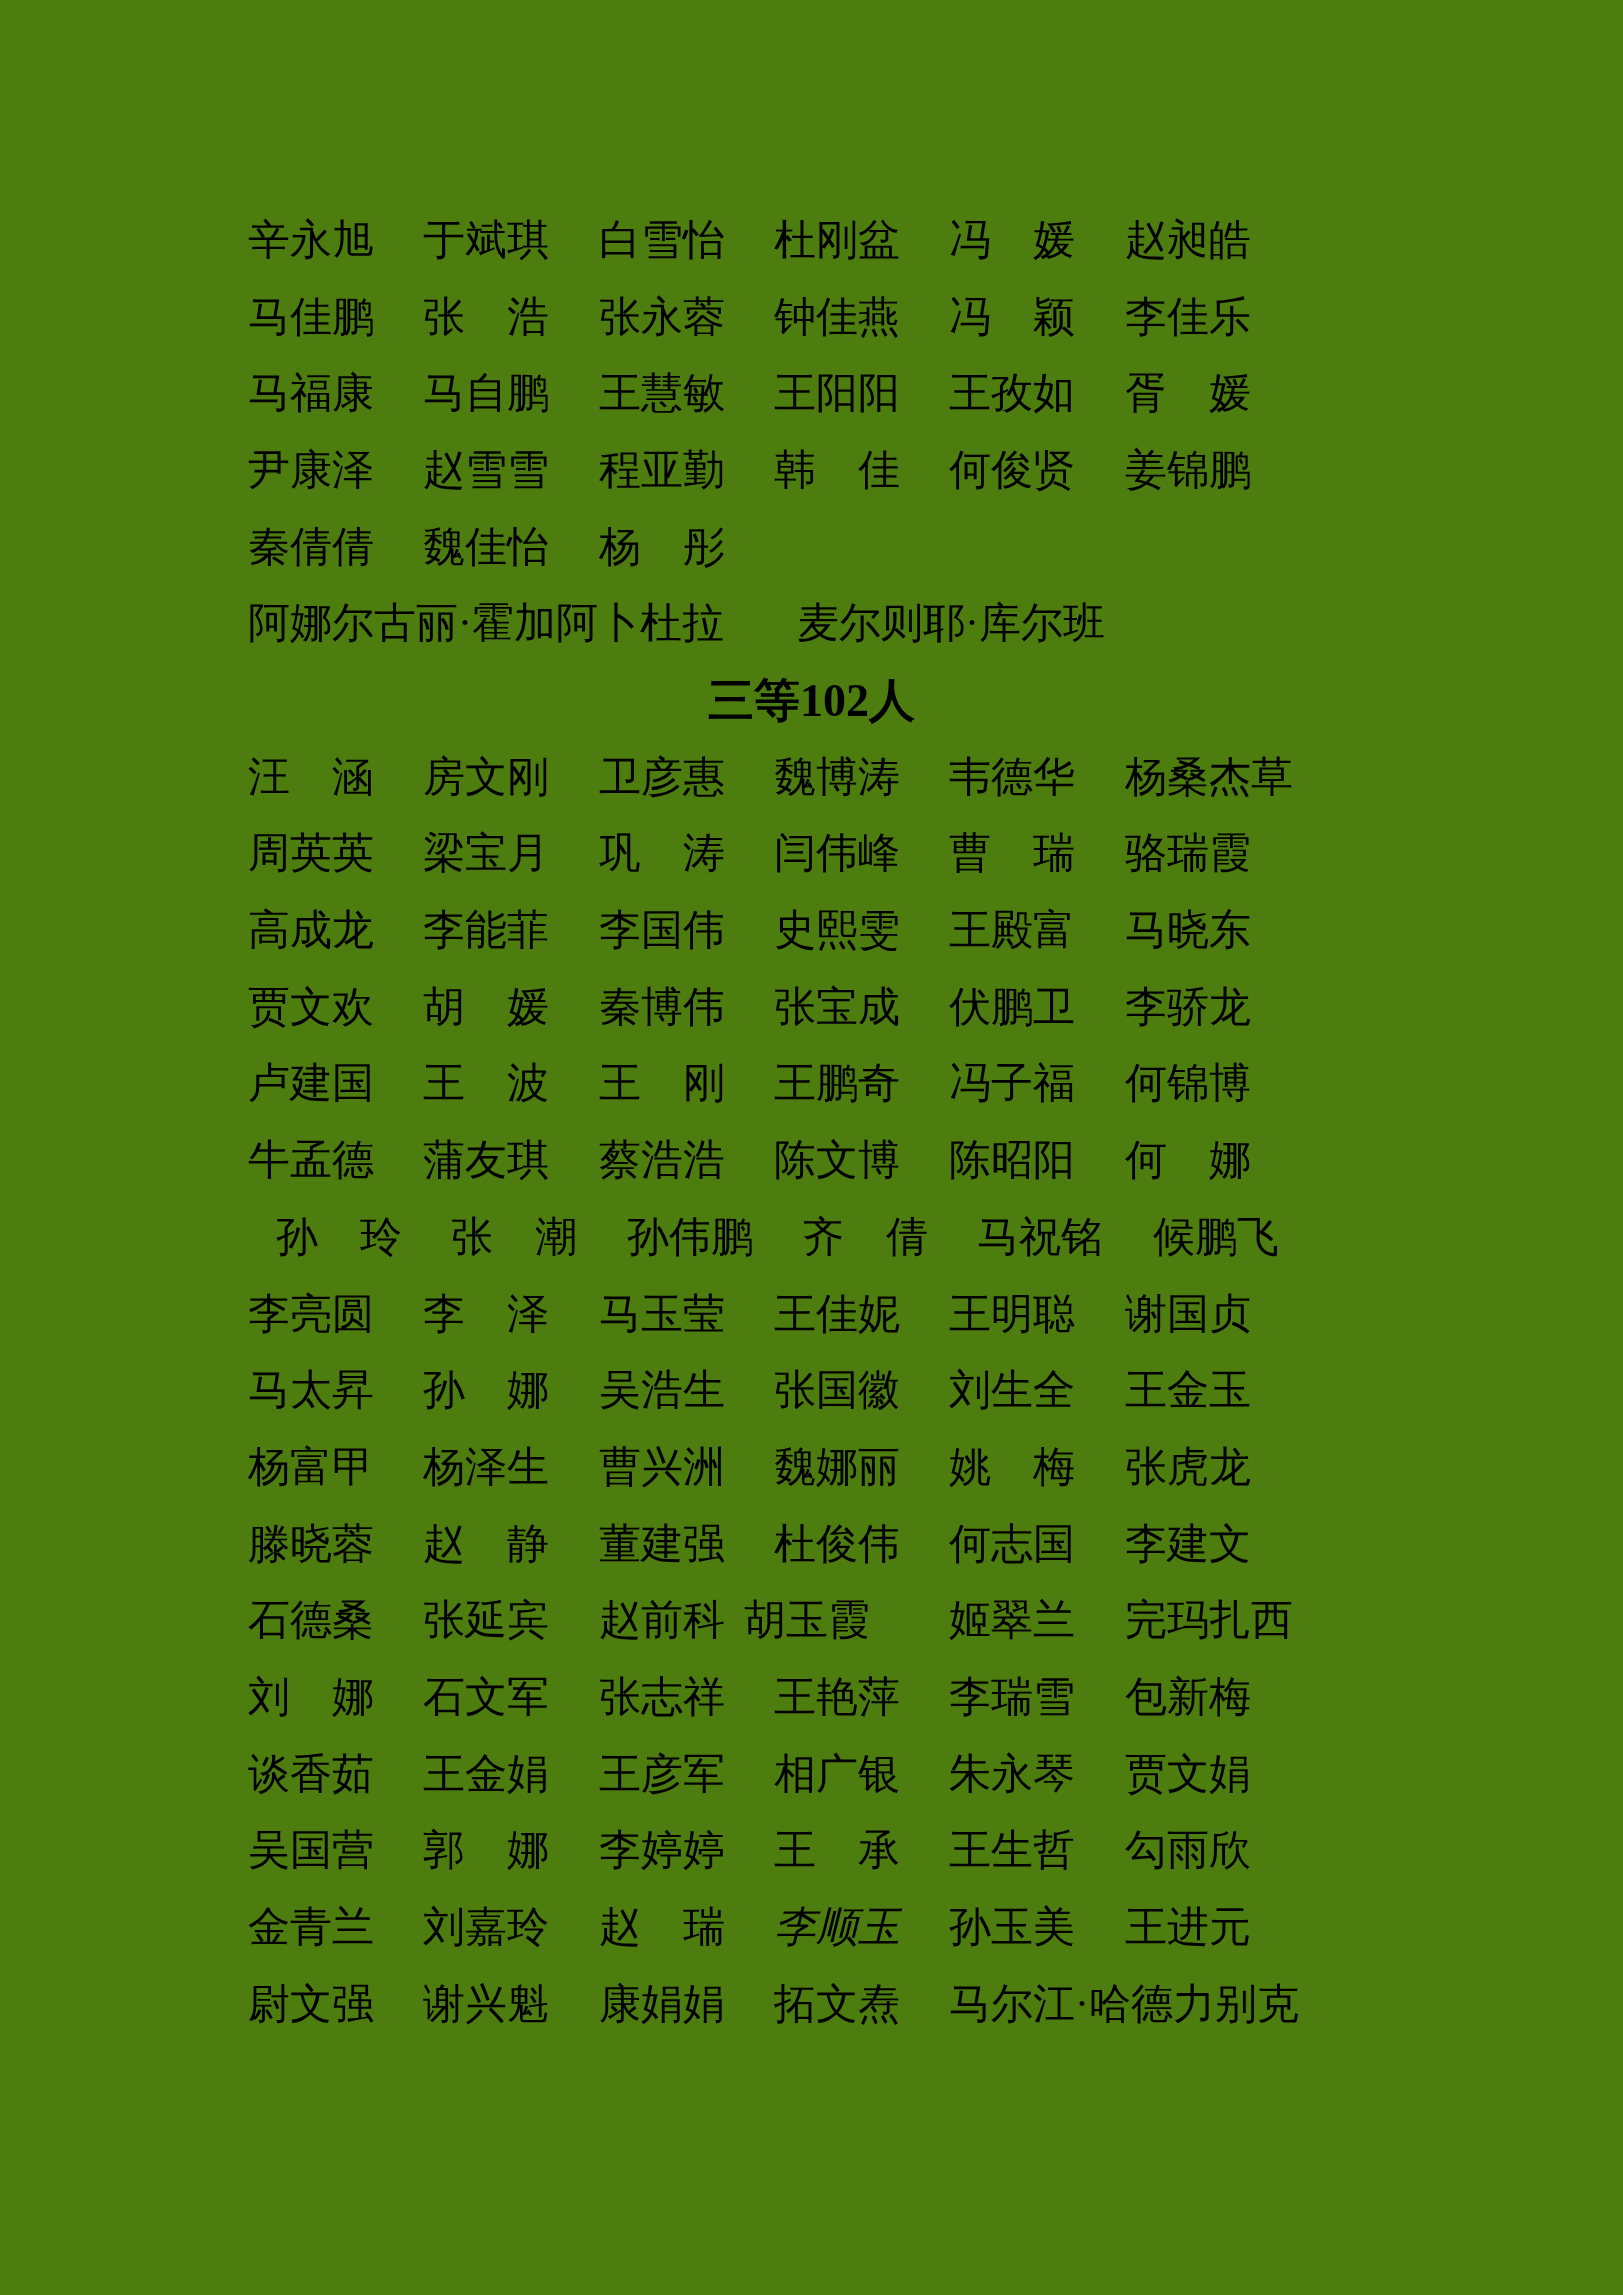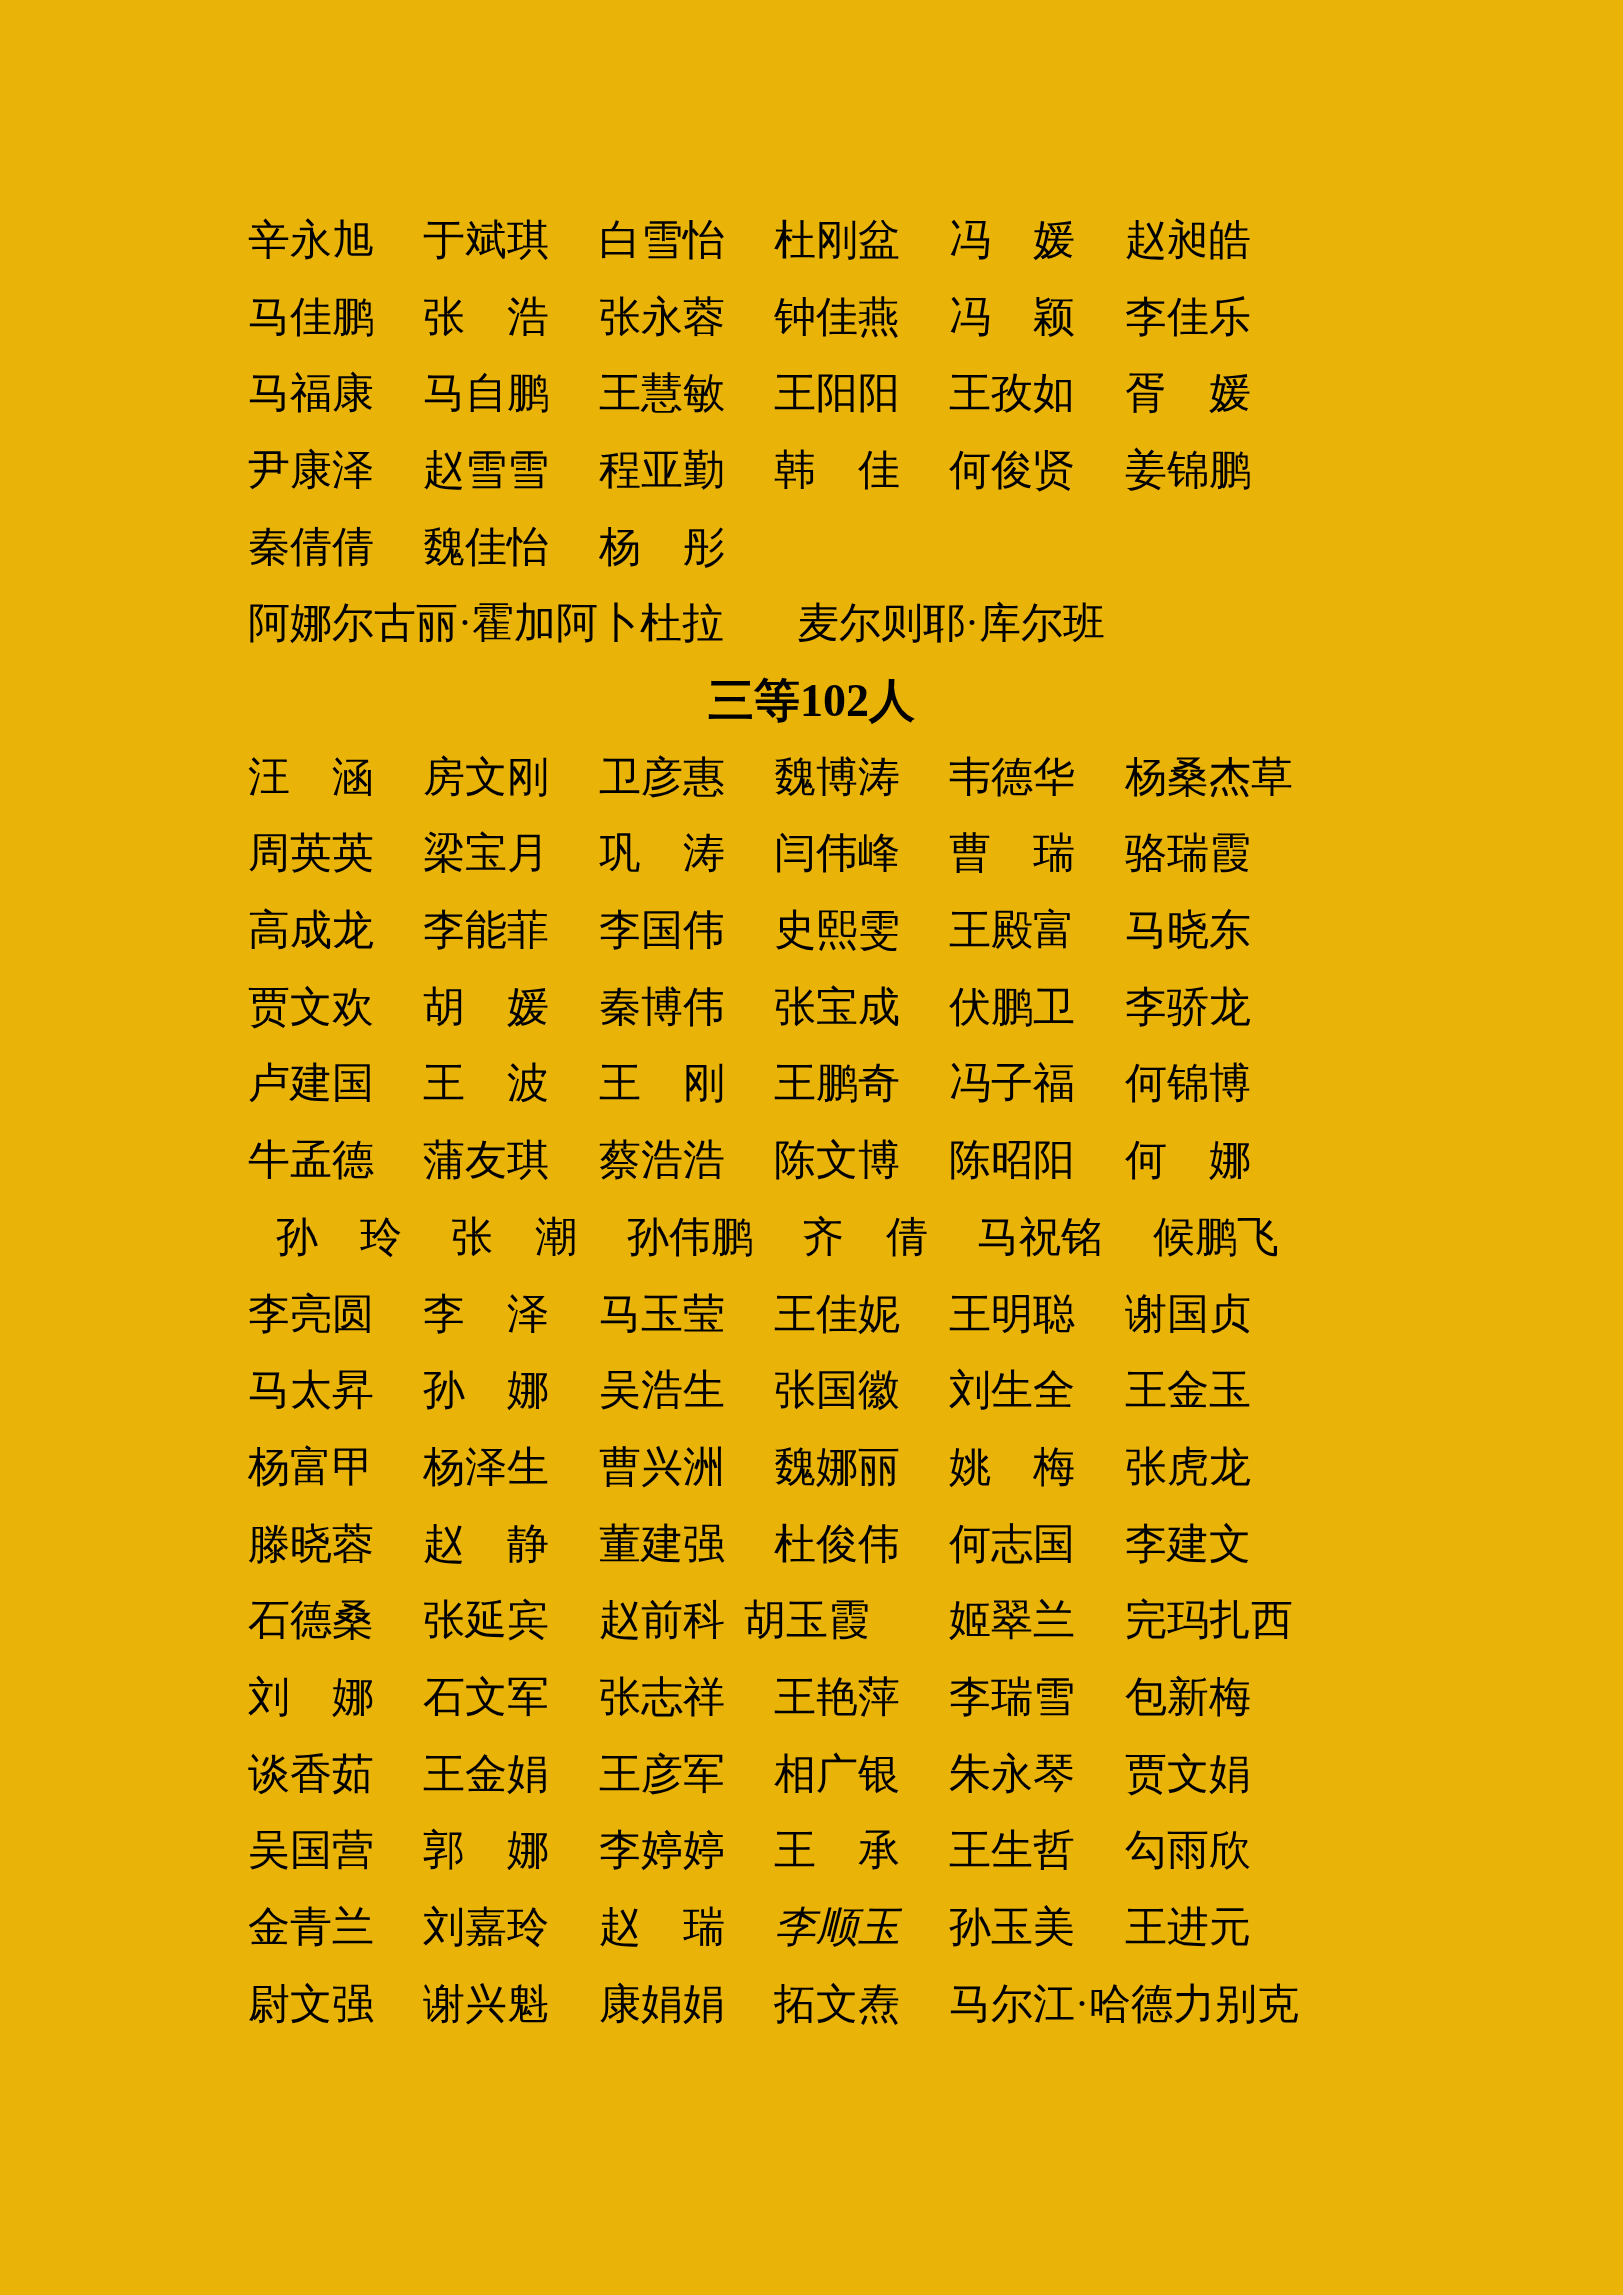--- a/index.html
+++ b/index.html
@@ -4,21 +4,21 @@
 <style>
   html, body {
     margin: 0;
     padding: 0;
     background: #ffffff;
   }
   .page {
     position: relative;
     width: 1623px;
     height: 2295px;
-    background: #eab308;
+    background: #4d7c0f;
     color: #000000;
     font-family: "Liberation Serif", "DejaVu Serif", serif;
     overflow: hidden;
   }
   .line {
     position: absolute;
     left: 0;
     width: 1623px;
     height: 77px;
     line-height: 77px;

